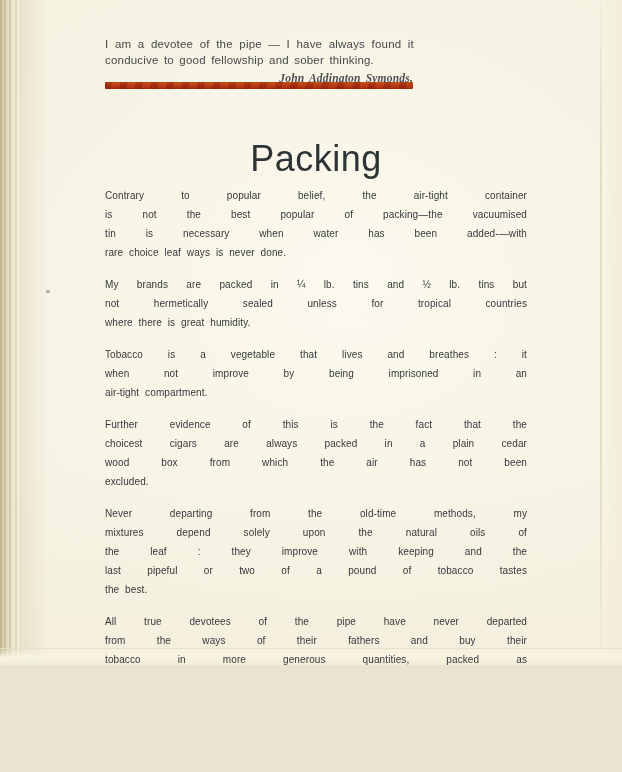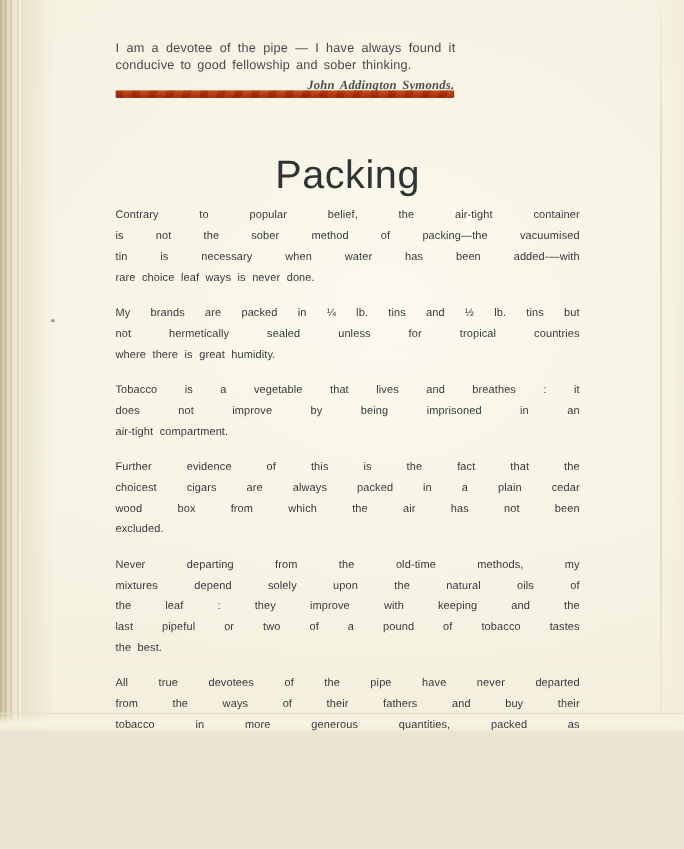--- a/index.html
+++ b/index.html
@@ -130,34 +130,34 @@
   </div>
 
   <div class="red-rule"></div>
 
   <h1 class="title">Packing</h1>
 
   <div class="body-block">
 
     <p class="para">
       <span class="bline jl">Contrary to popular belief, the air-tight container</span>
-      <span class="bline jl">is not the sober method of packing—the vacuumised</span>
+      <span class="bline jl">is not the best popular of packing—the vacuumised</span>
       <span class="bline jl">tin is necessary when water has been added-—with</span>
       <span class="bline ll">rare choice leaf ways is never done.</span>
     </p>
 
     <p class="para">
       <span class="bline jl">My brands are packed in ¼ lb. tins and ½ lb. tins but</span>
       <span class="bline jl">not hermetically sealed unless for tropical countries</span>
       <span class="bline ll">where there is great humidity.</span>
     </p>
 
     <p class="para">
       <span class="bline jl">Tobacco is a vegetable that lives and breathes : it</span>
-      <span class="bline jl">does not improve by being imprisoned in an</span>
+      <span class="bline jl">when not improve by being imprisoned in an</span>
       <span class="bline ll">air-tight compartment.</span>
     </p>
 
     <p class="para">
       <span class="bline jl">Further evidence of this is the fact that the</span>
       <span class="bline jl">choicest cigars are always packed in a plain cedar</span>
       <span class="bline jl">wood box from which the air has not been</span>
       <span class="bline ll">excluded.</span>
     </p>
 

